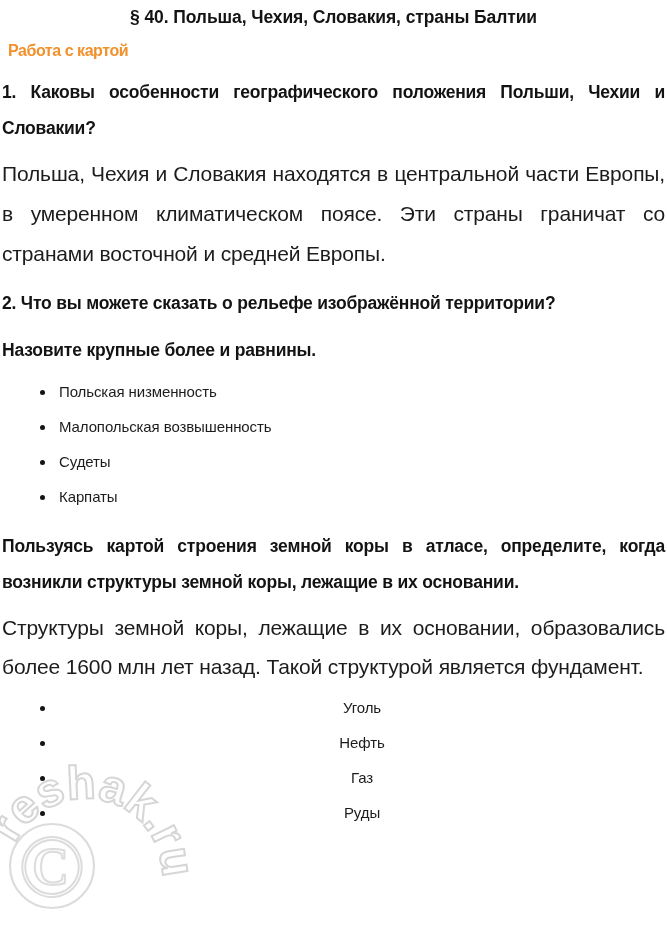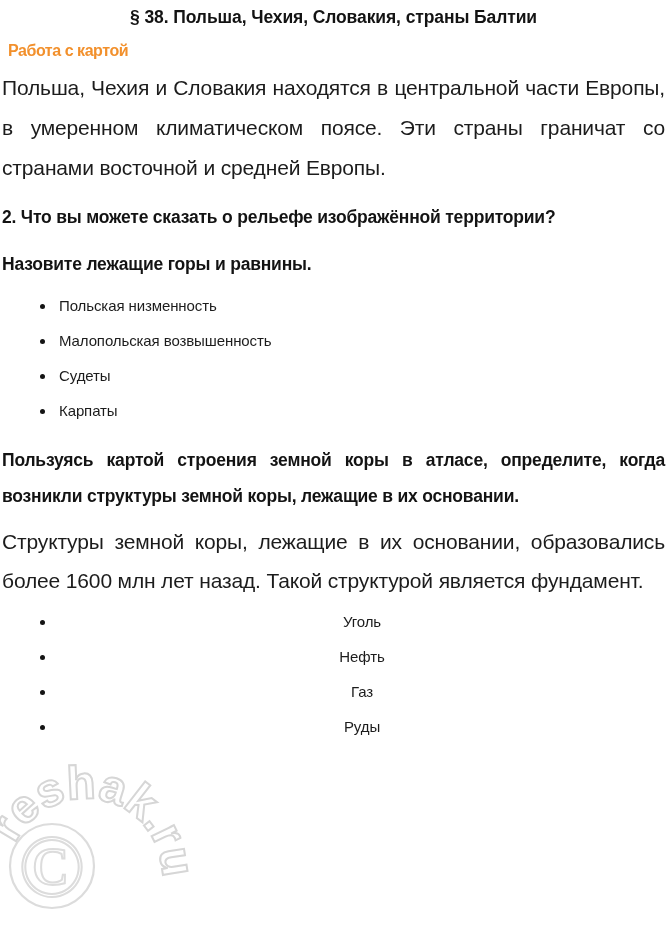--- a/index.html
+++ b/index.html
@@ -135,29 +135,30 @@
       <circle cx="58" cy="80" r="42" fill="none" stroke="#dcdcdc" stroke-width="2.2"></circle>
       <text x="58" y="110" font-family="'Liberation Serif', serif" font-size="88" fill="none" stroke="#dcdcdc" stroke-width="2" text-anchor="middle">©</text>
       <text font-family="'Liberation Sans', sans-serif" font-size="47" font-weight="bold" fill="none" stroke="#d6d6d6" stroke-width="2">
         <textPath href="#wm-arc" startOffset="2">reshak.ru</textPath>
       </text>
     </svg>
   </div>
 
   <div class="content">
 
-    <h1 class="doc-title">§ 38. Польша, Чехия, Словакия, страны Балтии</h1>
+    <h1 class="doc-title">§ 40. Польша, Чехия, Словакия, страны Балтии</h1>
 
     <div class="section-label">Работа с картой</div>
 
+    <div class="q-heading">1. Каковы особенности географического положения Польши, Чехии и Словакии?</div>
     <p class="body">Польша, Чехия и Словакия находятся в центральной части Европы, в умеренном климатическом поясе. Эти страны граничат со странами восточной и средней Европы.</p>
 
     <div class="q-heading tight single">2. Что вы можете сказать о рельефе изображённой территории?</div>
 
-    <div class="q-heading tight single">Назовите лежащие горы и равнины.</div>
+    <div class="q-heading tight single">Назовите крупные более и равнины.</div>
     <ul class="bullets">
       <li>Польская низменность</li>
       <li>Малопольская возвышенность</li>
       <li>Судеты</li>
       <li>Карпаты</li>
     </ul>
 
     <div class="q-heading">Пользуясь картой строения земной коры в атласе, определите, когда возникли структуры земной коры, лежащие в их основании.</div>
     <p class="body narrow">Структуры земной коры, лежащие в их основании, образовались более 1600 млн лет назад. Такой структурой является фундамент.</p>
 

